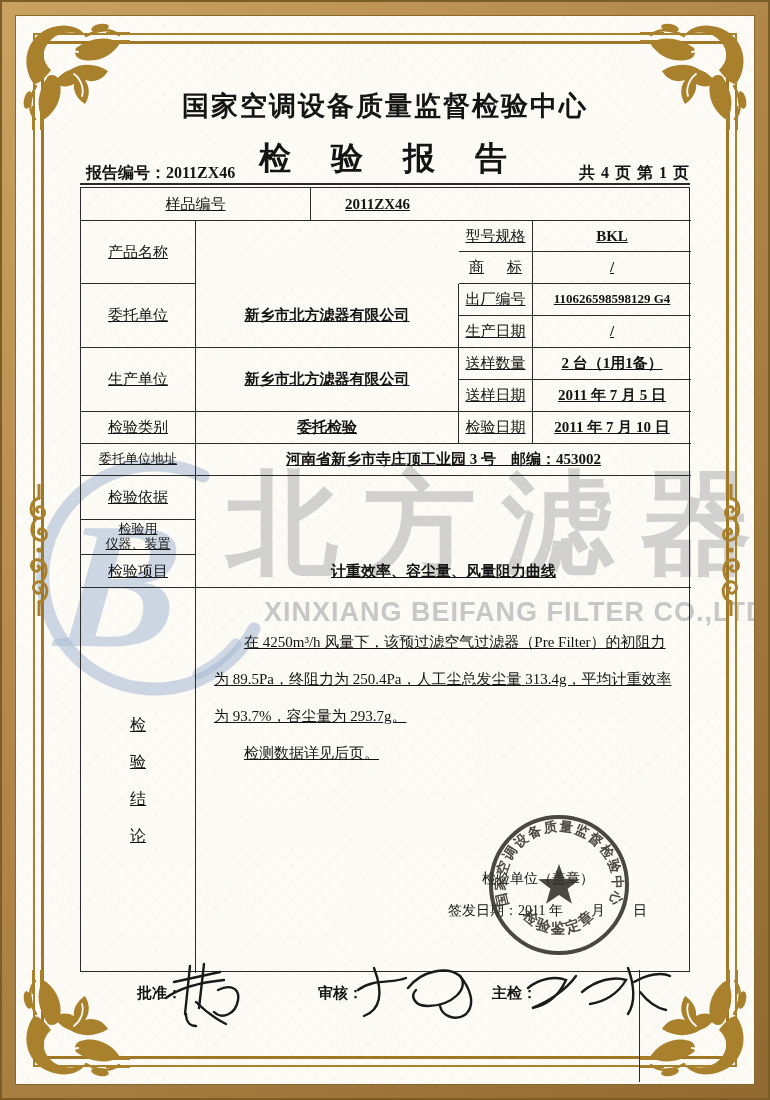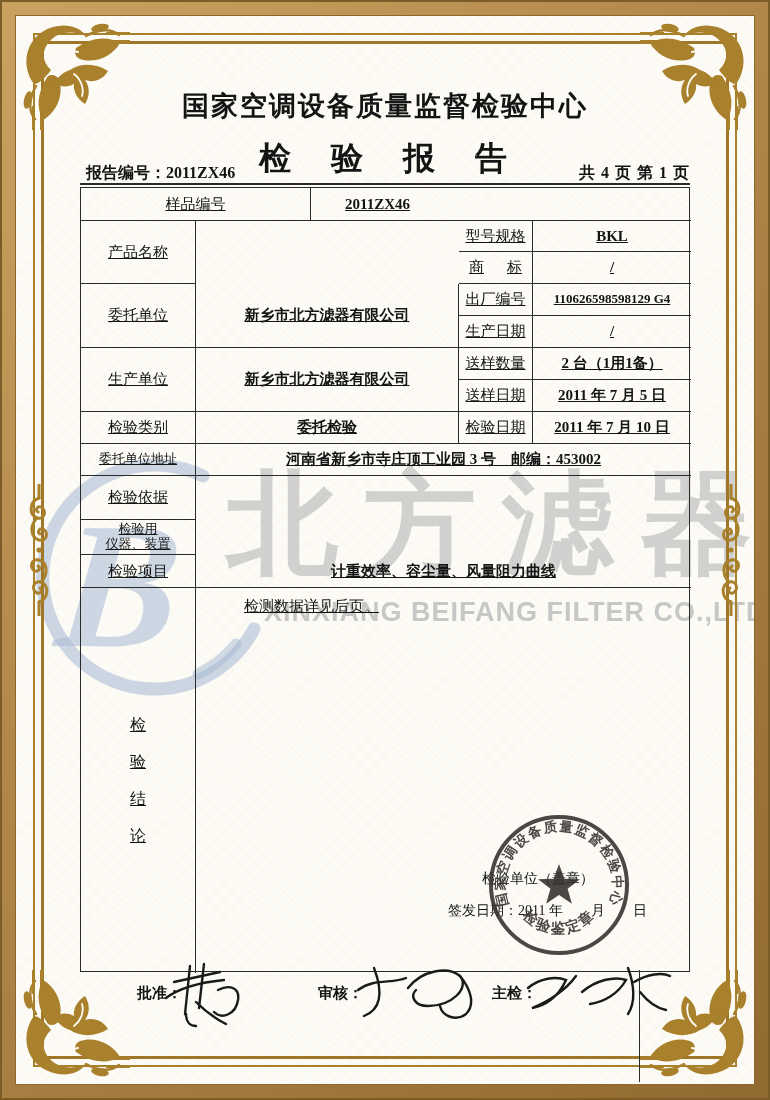--- a/index.html
+++ b/index.html
@@ -140,20 +140,21 @@
     <div class="cell br bb" style="left:0;top:367px;width:115px;height:33px">检验项目</div>
     <div class="cell bb bold" style="left:115px;top:367px;width:495px;height:33px">计重效率、容尘量、风量阻力曲线</div>
 
     <div class="cell br concl-label" style="left:0;top:400px;width:115px;height:385px">
       <span>检</span>
       <span>验</span>
       <span>结</span>
       <span>论</span>
     </div>
     <div class="cell concl-body" style="left:115px;top:400px;width:495px;height:385px">
+      <div class="concl-par">在 4250m³/h 风量下，该预过滤空气过滤器（Pre Filter）的初阻力为 89.5Pa，终阻力为 250.4Pa，人工尘总发尘量 313.4g，平均计重效率为 93.7%，容尘量为 293.7g。</div>
       <div class="concl-note">检测数据详见后页。</div>
       <div class="seal-unit">检验单位（盖章）</div>
       <div class="issue-date">签发日期：2011 年　　月　　日</div>
 
       <svg class="stamp" viewBox="0 0 150 150">
         <defs>
           <path id="arcTop" d="M 27.1,100 A 54,54 0 1 1 122.9,100"></path>
           <path id="arcBottom" d="M 37.5,105 A 48,48 0 0 0 112.5,105"></path>
         </defs>
         <circle cx="75" cy="75" r="68" fill="none" stroke="#33302c" stroke-width="4"></circle>

